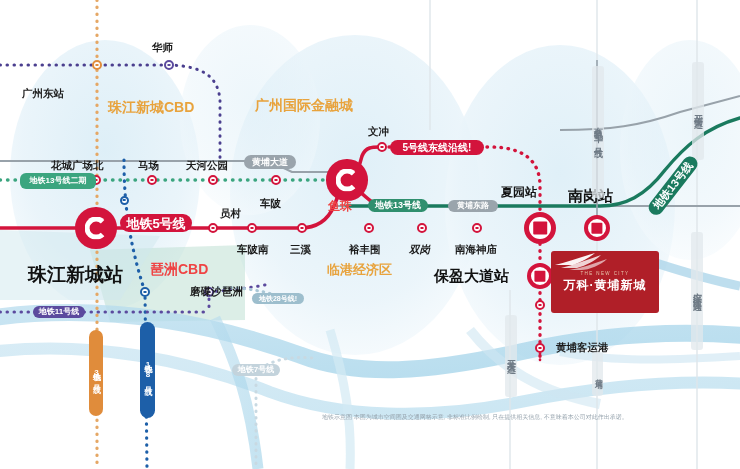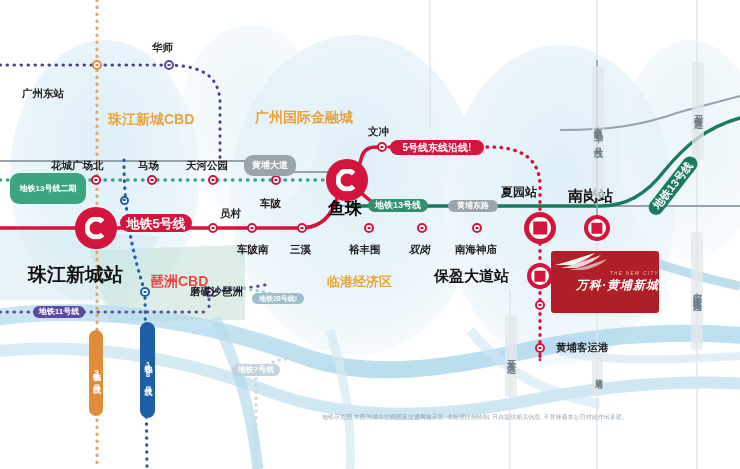--- a/index.html
+++ b/index.html
@@ -2,32 +2,32 @@
 <html><head>
 <meta charset="utf-8">
 <style>
   html,body{margin:0;padding:0;background:#fff;}
   body{font-family:"Liberation Sans","DejaVu Sans",sans-serif;}
   #stage{position:relative;width:740px;height:469px;overflow:hidden;background:#fdfdfd;}
   #stage svg{position:absolute;left:0;top:0;}
   .lbl{position:absolute;white-space:nowrap;line-height:1;}
   .station-name{color:#1b1b1b;font-weight:700;}
   .big-station{color:#111;font-weight:700;}
-  .district{font-weight:700;margin-top:12px;}
+  .district{font-weight:700;}
   .badge{position:absolute;white-space:nowrap;color:#fff;font-weight:700;border-radius:9px;
          display:flex;align-items:center;justify-content:center;line-height:1;}
   .vbadge{position:absolute;color:#fff;font-weight:700;border-radius:10px;
           writing-mode:vertical-rl;text-orientation:upright;display:flex;
           align-items:center;justify-content:center;line-height:1;letter-spacing:1px;}
   .vroad{position:absolute;writing-mode:vertical-rl;text-orientation:upright;
          color:#6f7b86;font-weight:700;letter-spacing:2px;background:rgba(226,232,236,.75);
          border-radius:3px;display:flex;align-items:center;justify-content:center;}
   .stn{position:absolute;border-radius:50%;background:#fff;box-sizing:border-box;}
   .logo-box{position:absolute;background:#b01f28;border-radius:3px;
-            display:flex;flex-direction:column;align-items:flex-end;justify-content:center;font-style:italic;}
+            display:flex;flex-direction:column;align-items:center;justify-content:center;}
   .logo-sub{color:#e7c7ad;font-size:4.5px;letter-spacing:1.4px;margin-bottom:1px;}
   .logo-main{color:#fff;font-weight:700;font-size:12px;letter-spacing:1px;}
   .disclaimer{position:absolute;color:#96a3ad;font-size:6px;white-space:nowrap;}
   .watermark{position:absolute;color:#8d949b;font-weight:700;font-size:15px;opacity:.82;}
 </style>
 </head>
 <body>
 
 <div id="stage">
 
@@ -219,39 +219,39 @@
       <div class="lbl station-name" style="left: 290px; top: 244px; font-size: 10.5px;">三溪</div>
       <div class="lbl station-name" style="left: 368px; top: 126px; font-size: 10.5px;">文冲</div>
       <div class="lbl station-name" style="left: 349px; top: 244px; font-size: 10.5px;">裕丰围</div>
       <div class="lbl station-name" style="left: 409px; top: 244px; font-size: 10.5px; font-style: italic;">双岗</div>
       <div class="lbl station-name" style="left: 455px; top: 244px; font-size: 10.5px;">南海神庙</div>
       <div class="lbl big-station" style="left: 568px; top: 188px; font-size: 15px;">南岗站</div>
       <div class="lbl big-station" style="left: 434px; top: 268px; font-size: 15px;">保盈大道站</div>
       <div class="lbl station-name" style="left: 556px; top: 342px; font-size: 10.5px;">黄埔客运港</div>
       <div class="lbl station-name" style="left: 158px; top: 286px; font-size: 10.5px; margin-left: 32px;">磨碟沙</div>
       <div class="lbl station-name" style="left: 222px; top: 286px; font-size: 10.5px;">琶洲</div>
-      <div class="lbl big-station" style="left: 328px; top: 200px; font-size: 17px; color: #000000;">鱼珠</div>
+      <div class="lbl big-station" style="left: 328px; top: 200px; font-size: 12px; color: #ef4444;">鱼珠</div>
       <div class="lbl big-station" style="left: 481px; top: 186px; font-size: 12px; margin-left: 20px;">夏园站</div>
       <div class="lbl big-station" style="left: 28px; top: 265px; font-size: 19px;">珠江新城站</div>
     </div>
 
   <div id="districts-layer">
       <div class="lbl district" style="left: 108px; top: 100px; color: rgb(232, 163, 61); font-size: 14px;">珠江新城CBD</div>
       <div class="lbl district" style="left: 255px; top: 98px; color: rgb(232, 163, 61); font-size: 14px; text-align: center;">广州国际金融城</div>
       <div class="lbl district" style="left: 150px; top: 262px; color: #ef4444; font-size: 14px;">琶洲CBD</div>
       <div class="lbl district" style="left: 327px; top: 263px; color: rgb(232, 163, 61); font-size: 13px;">临港经济区</div>
     </div>
 
   <div id="badges-layer">
-      <div class="badge" style="left: 10px; top: 173px; width: 76px; height: 31px; background: rgb(59, 165, 127); font-size: 8px;">地铁13号线二期</div>
+      <div class="badge" style="left: 20px; top: 173px; width: 76px; height: 16px; background: rgb(59, 165, 127); font-size: 8px; border-radius: 6px;">地铁13号线二期</div>
       <div class="badge" style="left: 120px; top: 214px; width: 72px; height: 18px; background: rgb(211, 20, 60); font-size: 13px;">地铁5号线</div>
       <div class="badge" style="left: 390px; top: 140px; width: 94px; height: 15px; background: rgb(211, 20, 60); font-size: 10px;">5号线东线沿线!</div>
       <div class="badge" style="left: 368px; top: 199px; width: 60px; height: 13px; background: rgb(47, 143, 110); font-size: 9px;">地铁13号线</div>
       <div class="badge" style="left: 448px; top: 200px; width: 50px; height: 12px; background: rgb(154, 164, 172); font-size: 8px;">黄埔东路</div>
-      <div class="badge" style="left: 244px; top: 155px; width: 52px; height: 21px; background: rgb(154, 164, 172); font-size: 9px;">黄埔大道</div>
+      <div class="badge" style="left: 244px; top: 155px; width: 52px; height: 14px; background: rgb(154, 164, 172); font-size: 9px;">黄埔大道</div>
       <div class="badge" style="left: 33px; top: 306px; width: 52px; height: 12px; background: rgb(91, 74, 158); font-size: 8px;">地铁11号线</div>
       <div class="badge" style="left: 252px; top: 293px; width: 52px; height: 11px; background: rgb(157, 190, 205); font-size: 7px;">地铁28号线!</div>
       <div class="badge" style="left: 232px; top: 364px; width: 48px; height: 12px; background: rgb(195, 211, 220); font-size: 8px;">地铁7号线</div>
     </div>
 
   <div id="vbadges-layer">
       <div class="vbadge" style="left: 89px; top: 330px; width: 14px; height: 86px; background: rgb(224, 140, 59); font-size: 8px;">地铁3号线</div>
       <div class="vbadge" style="left: 140px; top: 322px; width: 15px; height: 96px; background: rgb(29, 95, 168); font-size: 8px;">地铁18号线</div>
     </div>
 

